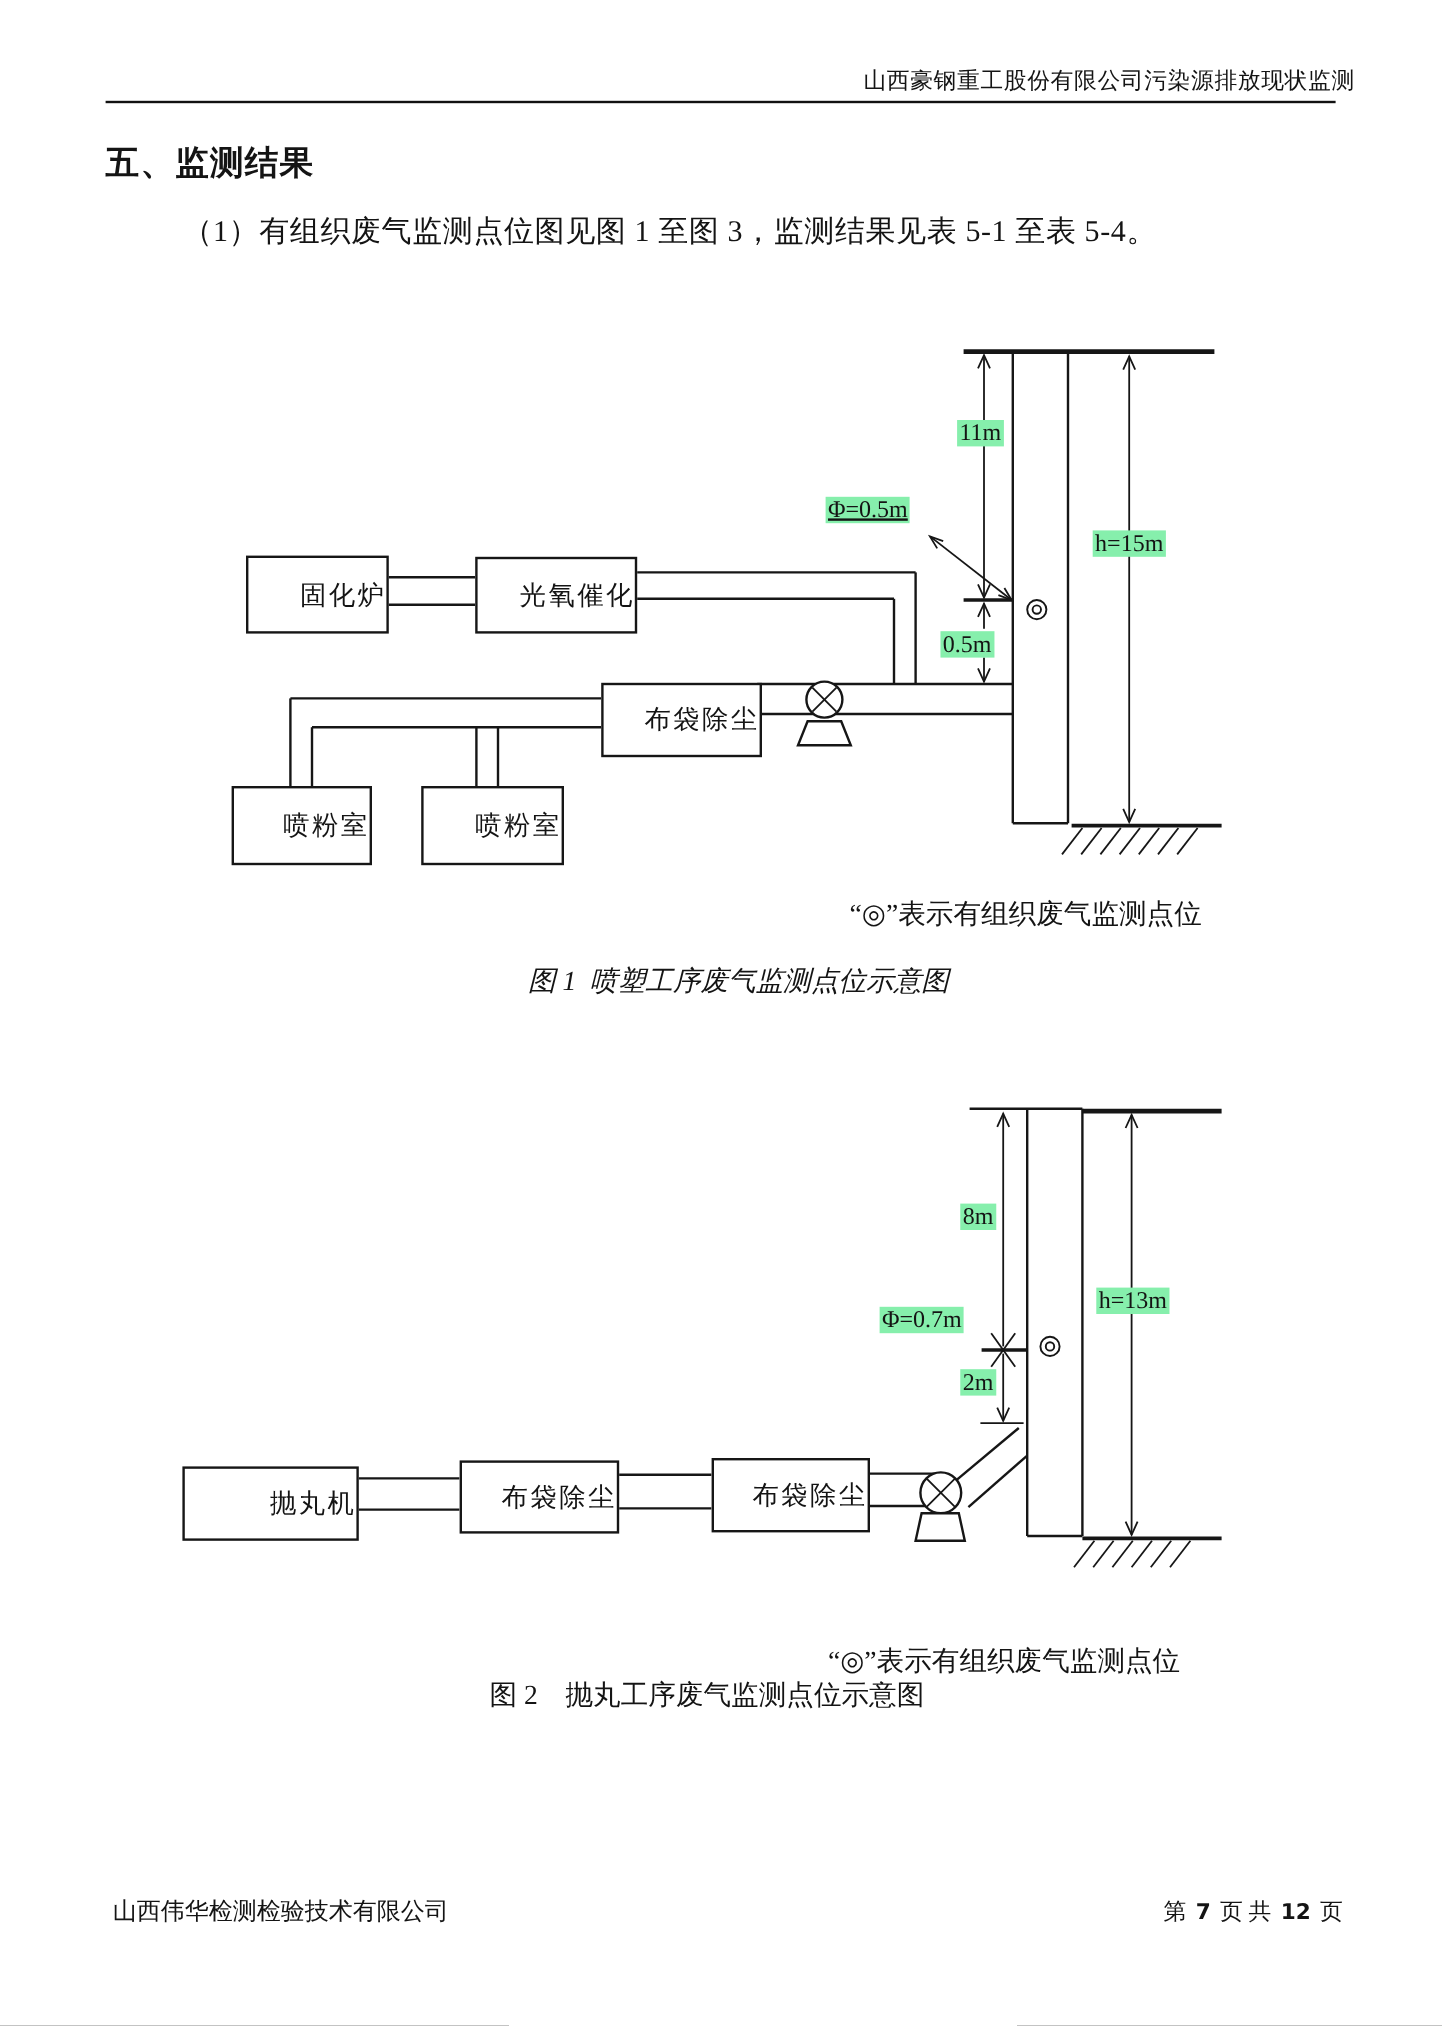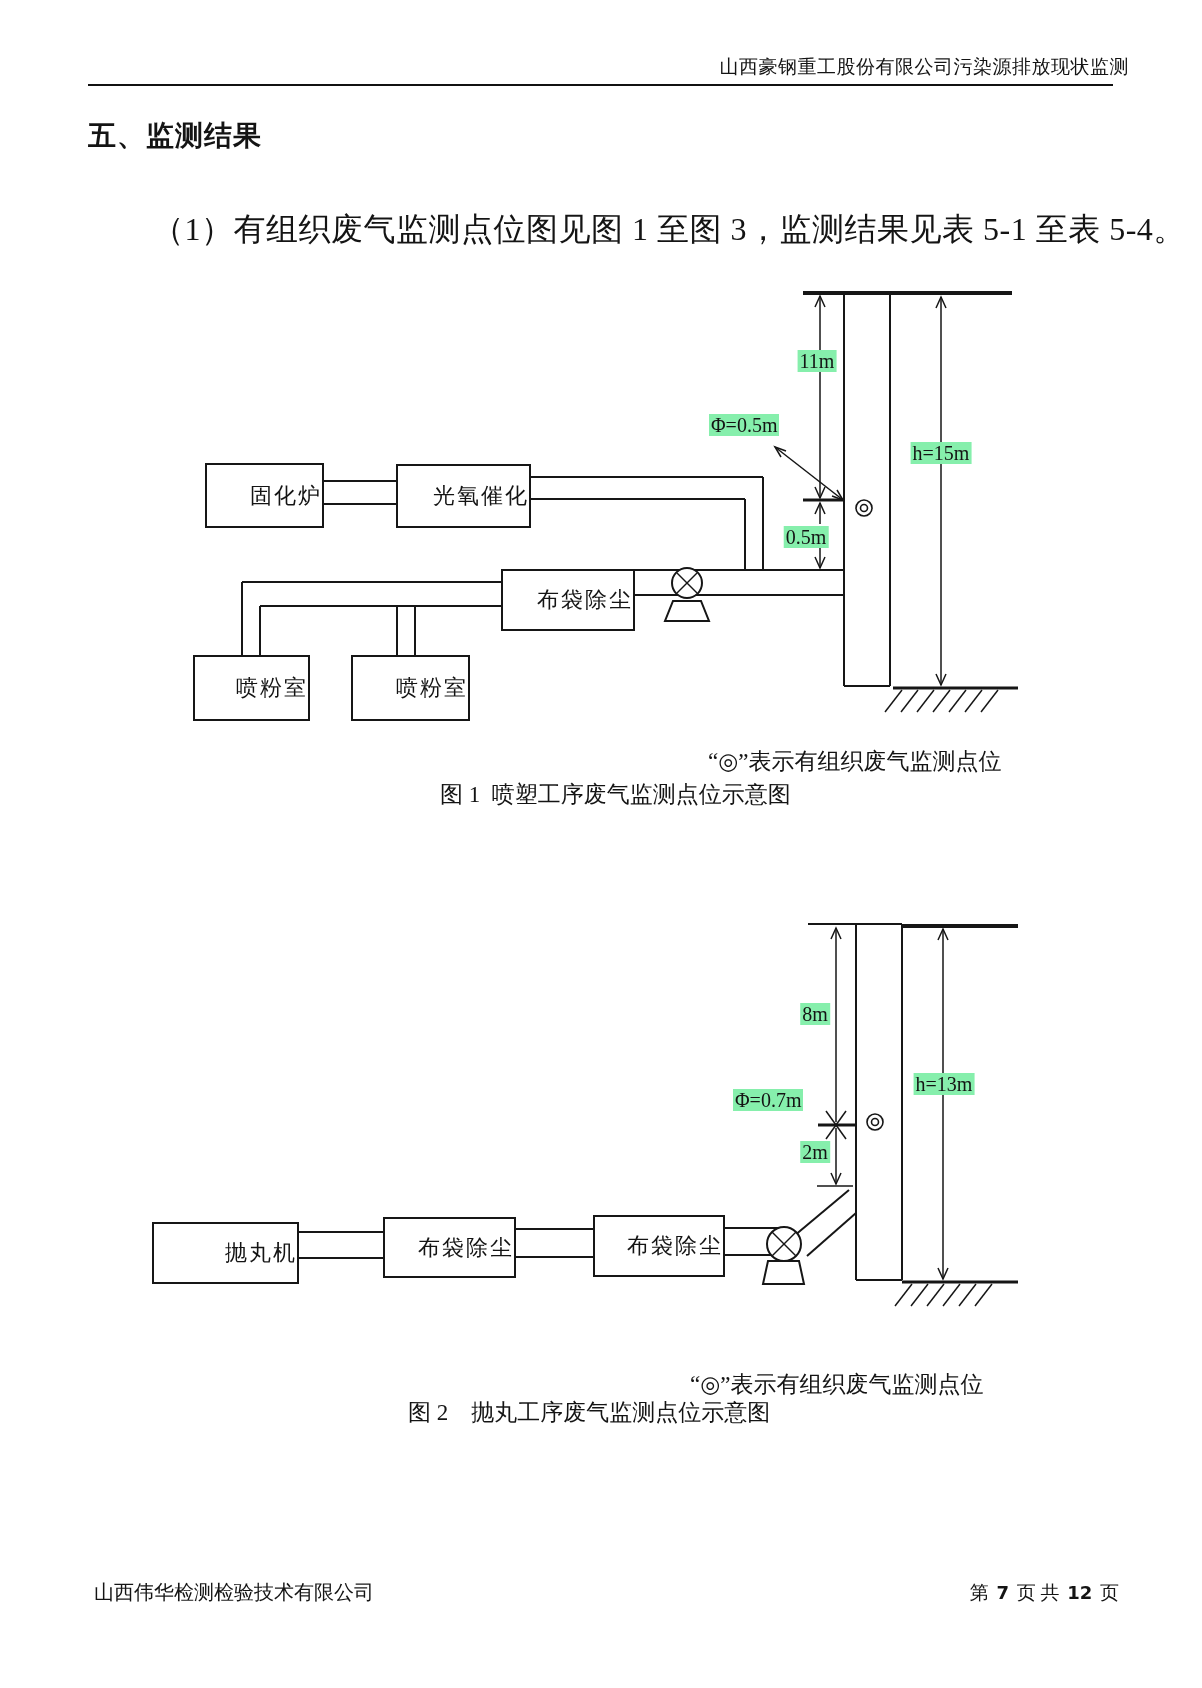--- a/index.html
+++ b/index.html
@@ -11,21 +11,21 @@
     background:#ffffff;
     font-family:"Liberation Serif","DejaVu Serif",serif;
     color:#141414;
     overflow:hidden;
     padding-left:16px;
   }
   .abs{position:absolute;white-space:nowrap;}
   .hdr{font-size:19px;letter-spacing:0.5px;}
   .rule{position:absolute;background:#111;height:2px;}
   .sec-title{font-size:28px;font-weight:bold;font-family:"Liberation Sans","DejaVu Sans",sans-serif;letter-spacing:1px;}
-  .para{font-size:32px;letter-spacing:0.5px;margin-top:32px;}
+  .para{font-size:25px;letter-spacing:0.5px;}
   .box{
     position:absolute;border:2px solid #161616;background:#fff;
     display:flex;align-items:center;justify-content:flex-end;
     font-size:22px;letter-spacing:2px;z-index:3;
   }
   .dim{
     position:absolute;background:#86efac;font-size:20px;
     padding:0 2px;line-height:22px;z-index:4;white-space:nowrap;
   }
   .ctr{transform:translateX(-50%);}
@@ -192,26 +192,26 @@
       <span>布袋除尘</span>
     </div>
   <div class="box" style="left:193px;top:655px;width:113px;height:62px;">
       <span>喷粉室</span>
     </div>
   <div class="box" style="left:351px;top:655px;width:115px;height:62px;">
       <span>喷粉室</span>
     </div>
 
   <div class="dim ctr" style="left:817px;top:350px;">11m</div>
-  <div class="dim" style="left:709px;top:414px;">Φ=0.5m</div>
+  <div class="dim" style="left:688px;top:414px;text-decoration:underline;">Φ=0.5m</div>
   <div class="dim ctr" style="left:806px;top:526px;">0.5m</div>
   <div class="dim ctr" style="left:941px;top:442px;">h=15m</div>
 
   <div class="abs note" style="left:708px;top:746px;">“◎”表示有组织废气监测点位</div>
-  <div class="abs cap" style="left:440px;top:779px;">图 1  喷塑工序废气监测点位示意图</div>
+  <div class="abs cap" style="left:440px;top:802px;font-style:italic;">图 1  喷塑工序废气监测点位示意图</div>
 
   <div class="box" style="left:152px;top:1222px;width:143px;height:58px;">
       <span>抛丸机</span>
     </div>
   <div class="box" style="left:383px;top:1217px;width:129px;height:57px;">
       <span>布袋除尘</span>
     </div>
   <div class="box" style="left:593px;top:1215px;width:128px;height:58px;">
       <span>布袋除尘</span>
     </div>

